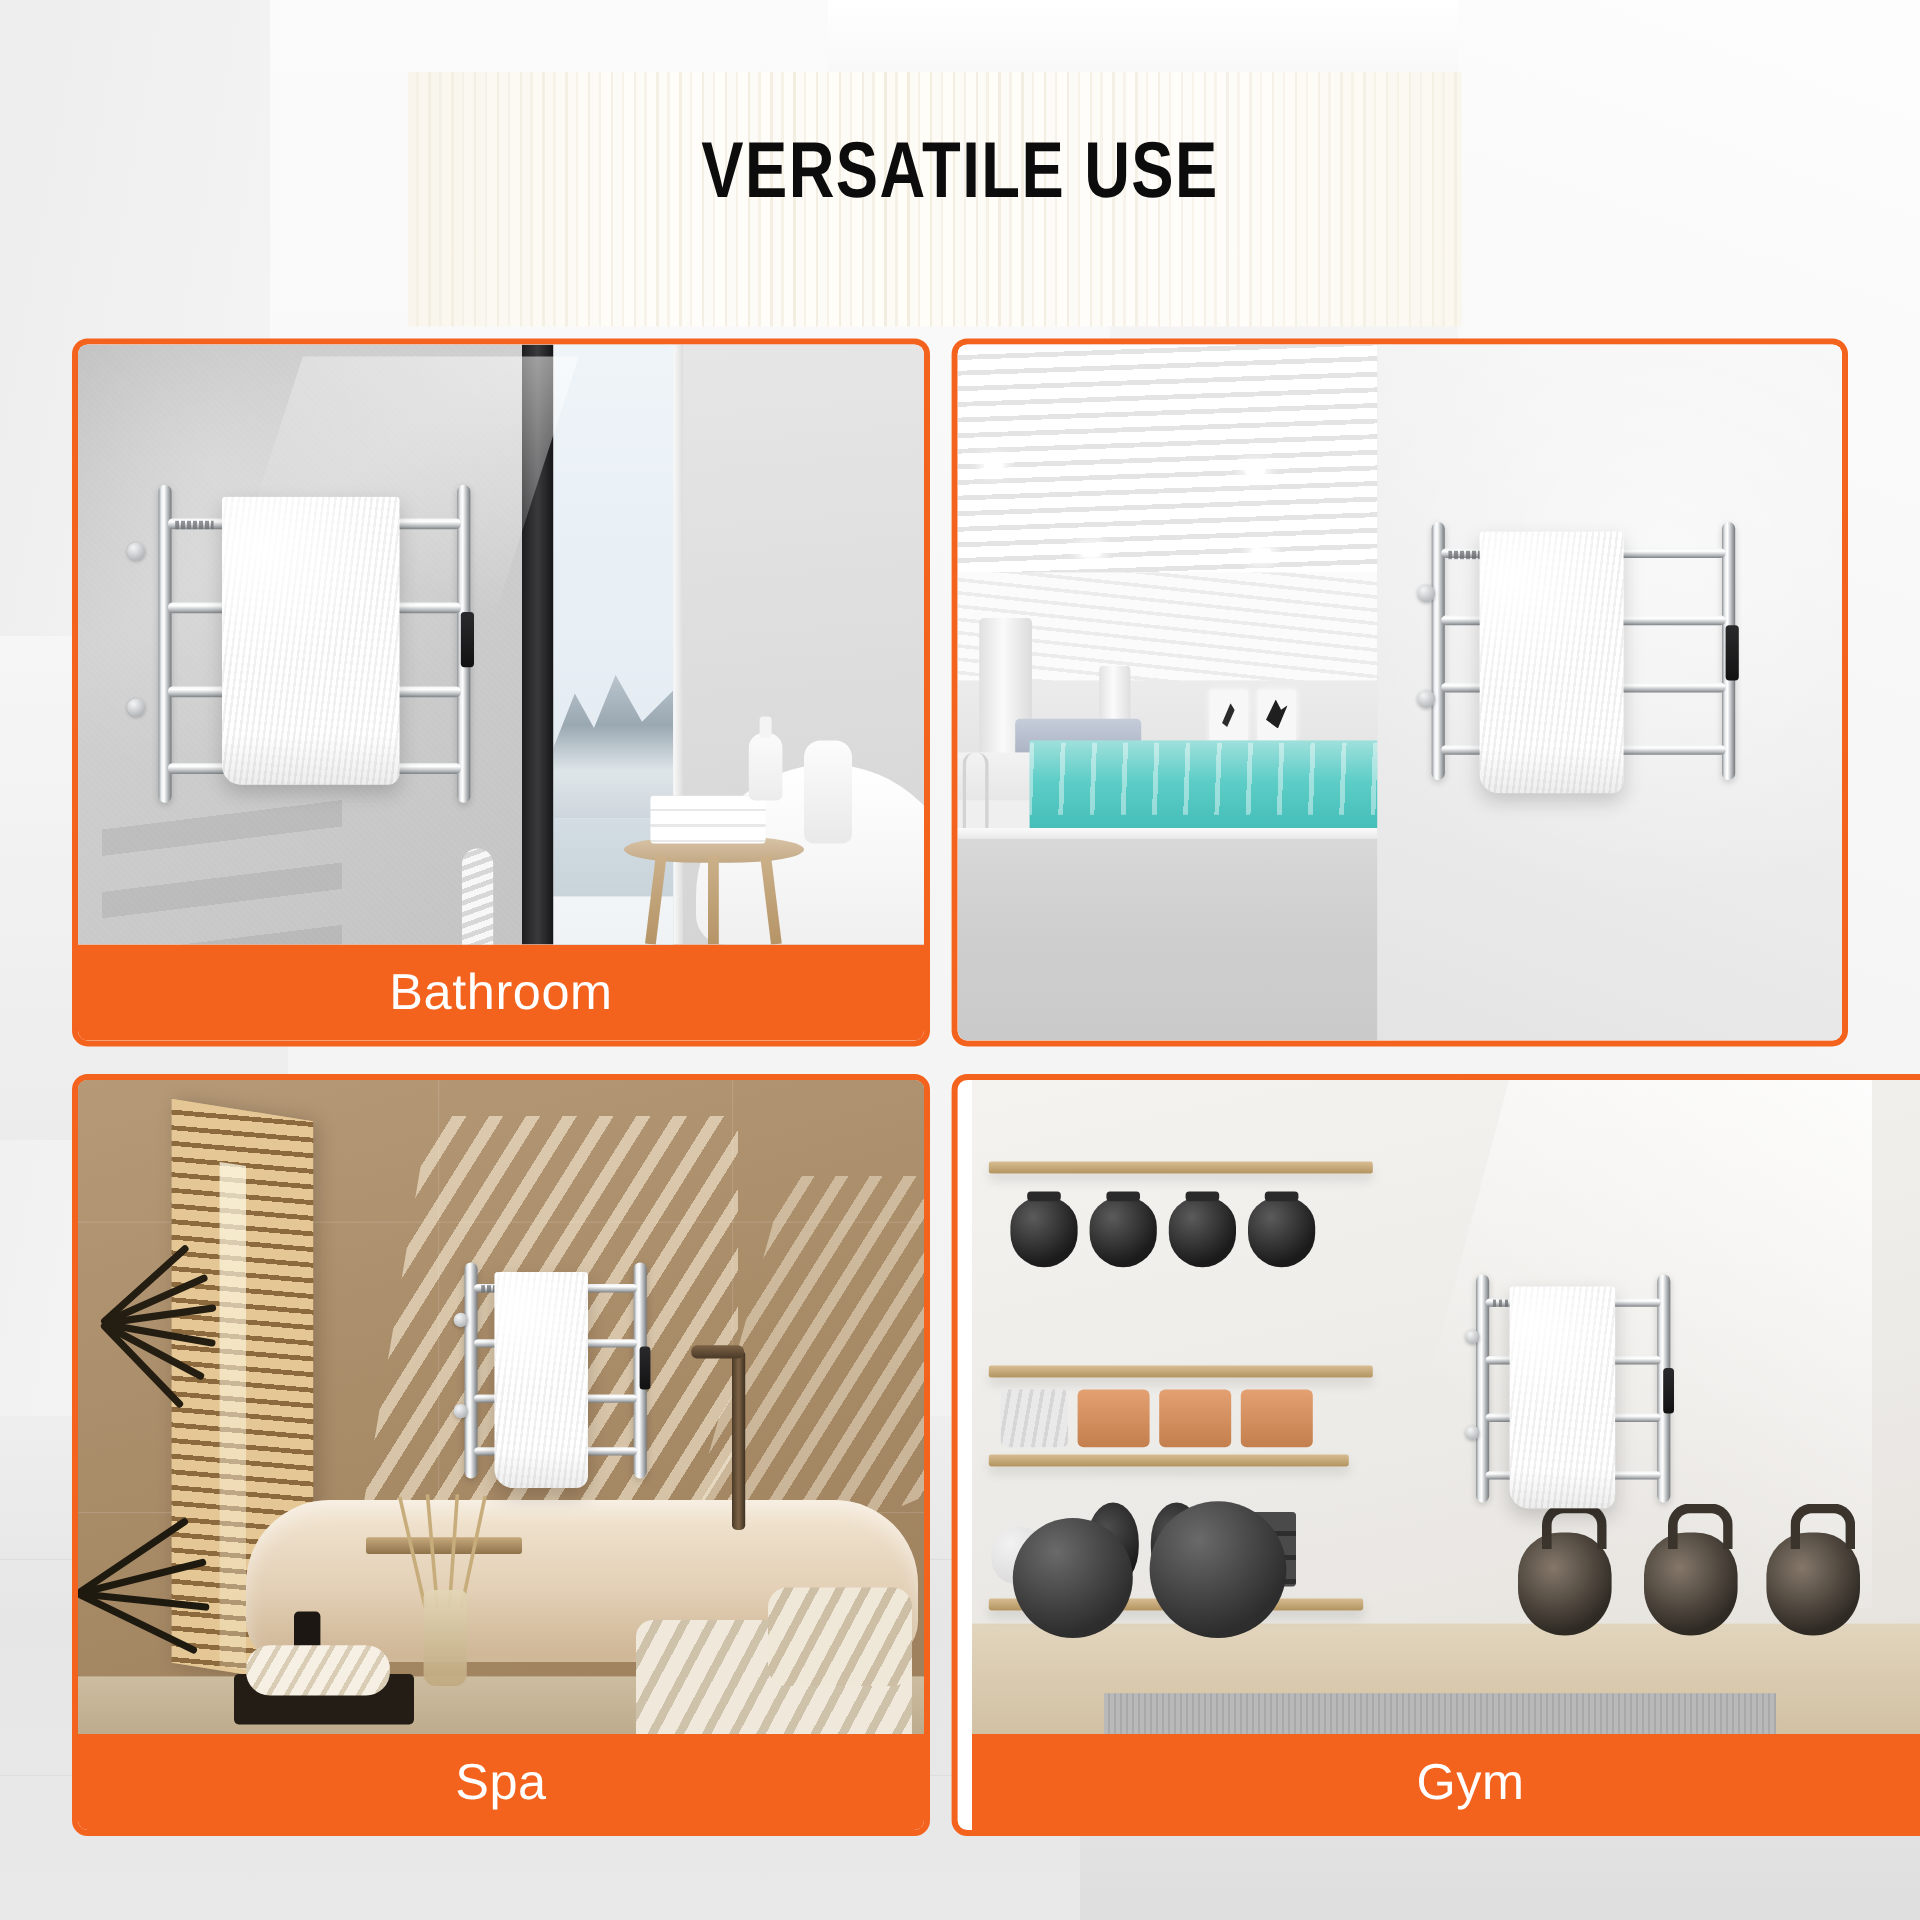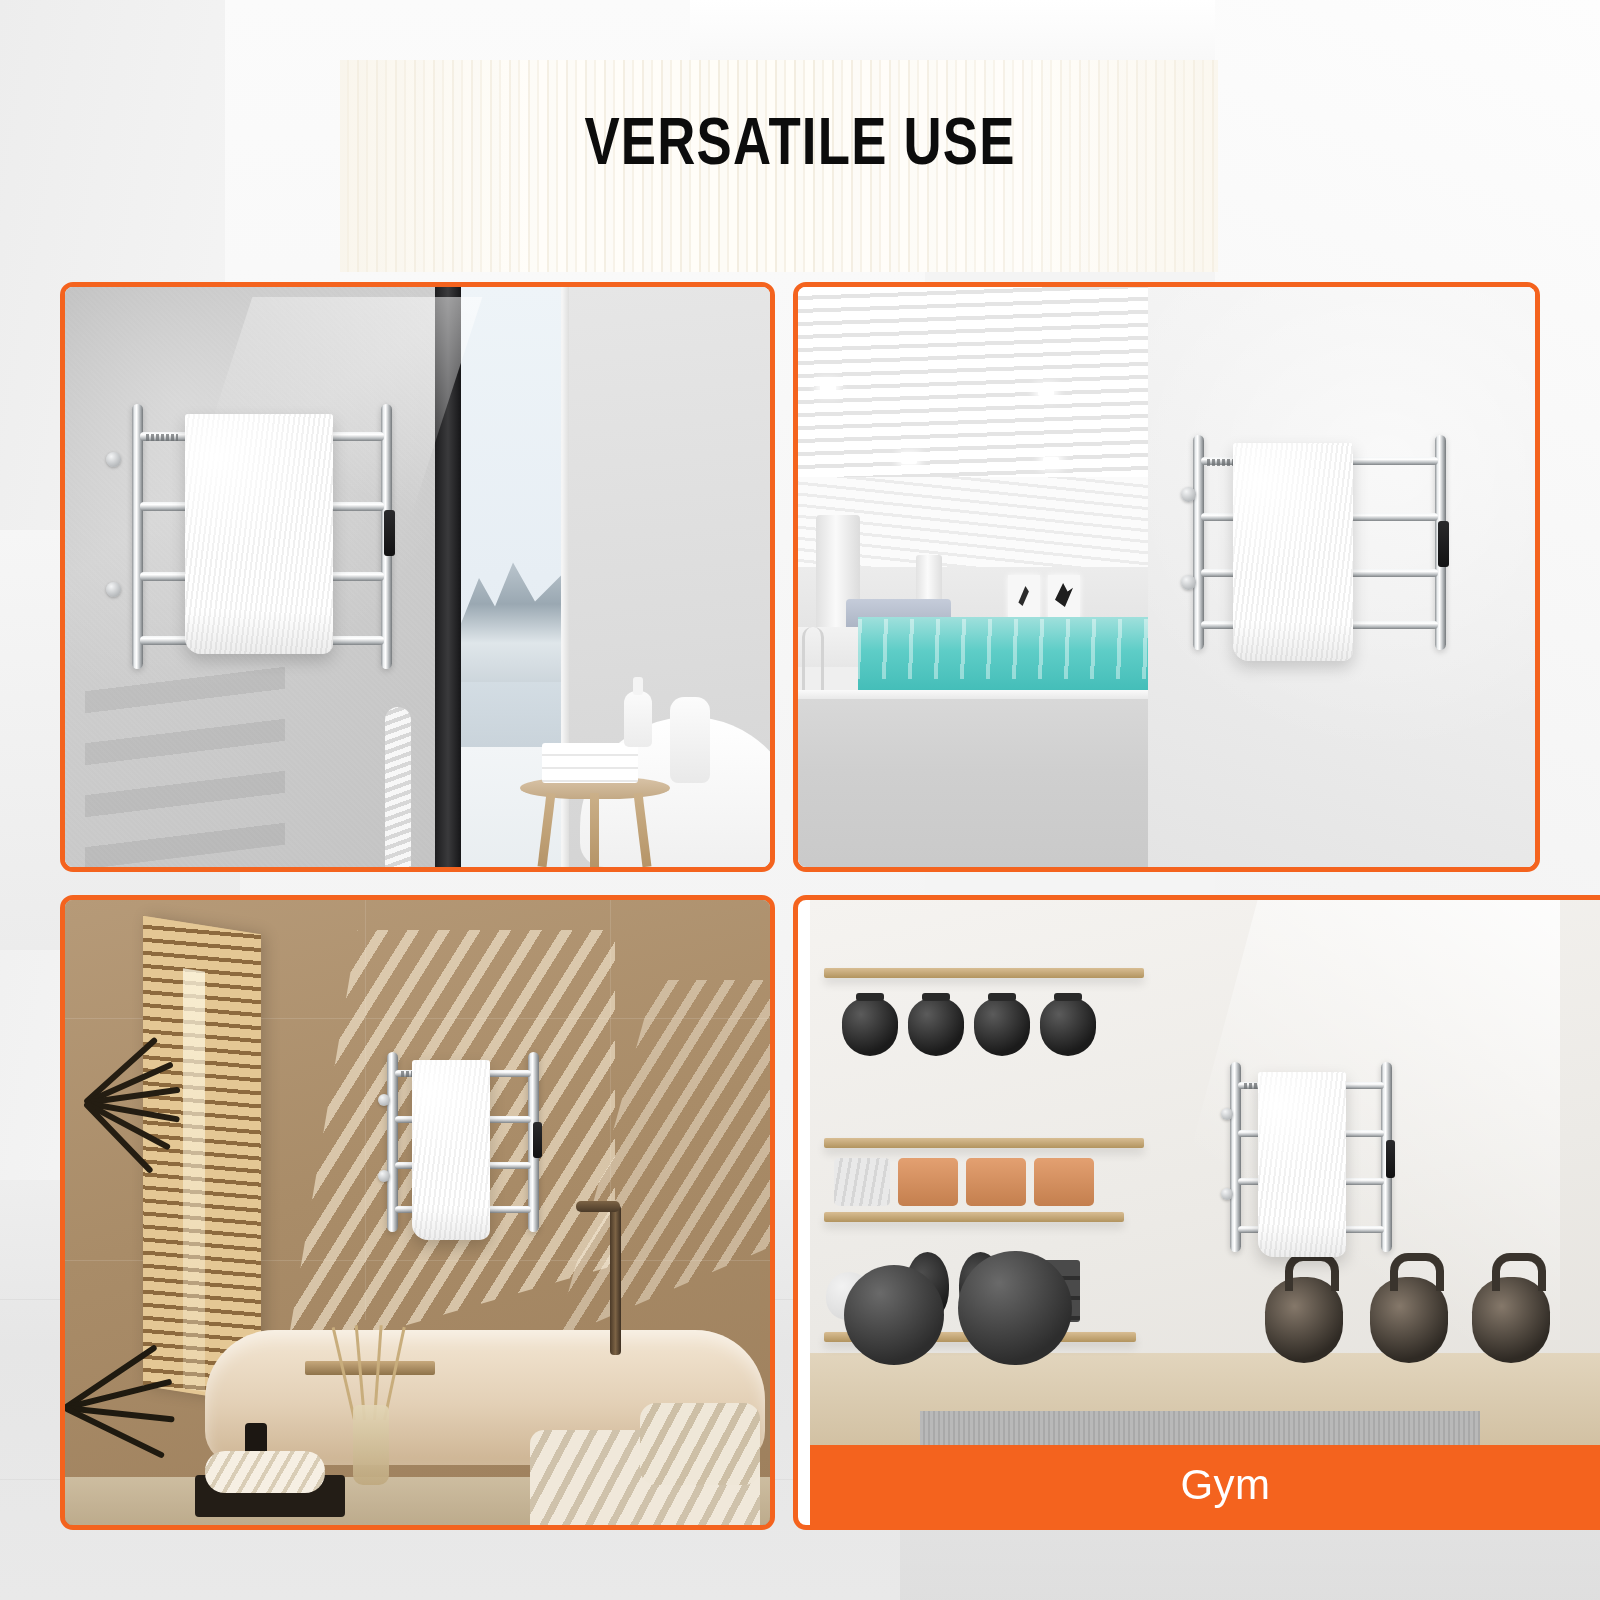--- a/index.html
+++ b/index.html
@@ -415,20 +415,23 @@
         <div class="post right"></div>
         <div class="rung" style="top:28px;"></div>
         <div class="rung" style="top:98px;"></div>
         <div class="rung" style="top:168px;"></div>
         <div class="rung" style="top:232px;"></div>
         <div class="logo" style="top:30px;"></div>
         <div class="switch" style="top:106px; right:-3px;"></div>
         <div class="towel" style="left:53px; top:10px; width:148px; height:240px;"></div>
       </div>
     </div>
+    <div class="label-bar">
+      <span>Bathroom</span>
+    </div>
   </div>
 
   <div class="card tr">
     <div class="scene s2">
       <div class="backwall"></div>
       <div class="ceil"></div>
       <div class="ceil2"></div>
       <div class="light1"></div>
       <div class="light2"></div>
       <div class="light3"></div>
@@ -512,20 +515,23 @@
         <div class="rung" style="top:64px; height:7px;"></div>
         <div class="rung" style="top:110px; height:7px;"></div>
         <div class="rung" style="top:154px; height:7px;"></div>
         <div class="bracket" style="left:-9px; top:42px; width:12px; height:12px;"></div>
         <div class="bracket" style="left:-9px; top:118px; width:12px; height:12px;"></div>
         <div class="logo" style="top:19px; width:24px; height:6px;"></div>
         <div class="switch" style="top:70px; right:-3px; height:36px; width:9px;"></div>
         <div class="towel" style="left:25px; top:8px; width:78px; height:180px;"></div>
       </div>
     </div>
+    <div class="label-bar">
+      <span>Spa</span>
+    </div>
   </div>
 
   <div class="card br">
     <div class="scene s4">
       <div class="gwall"></div>
       <div class="gsun"></div>
       <div class="gfloor"></div>
       <div class="gmat"></div>
 
       <div class="shelf sh1"></div>

